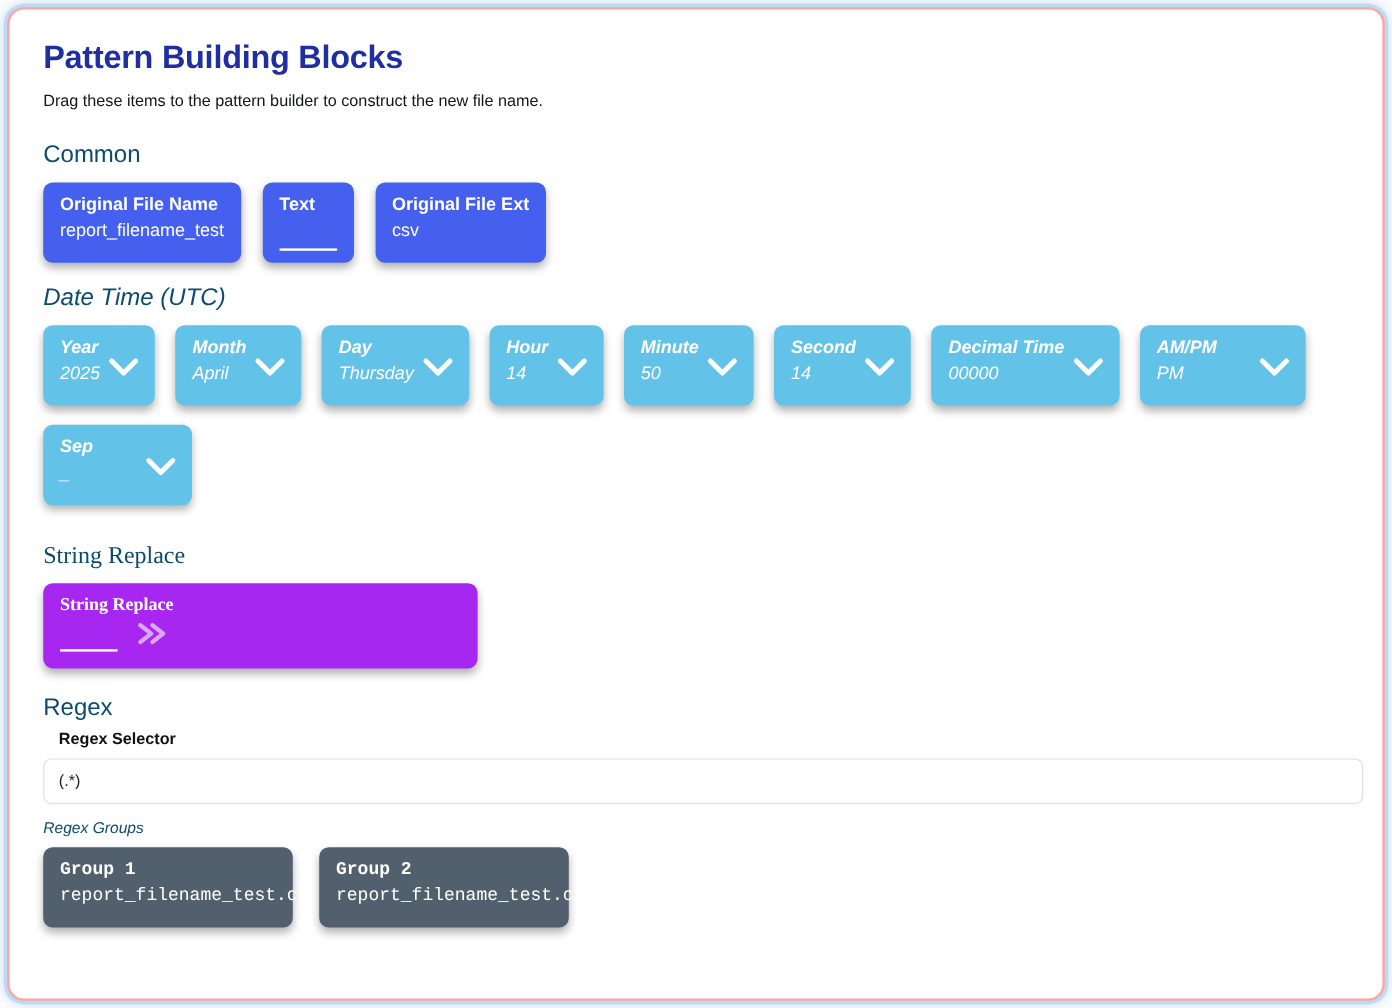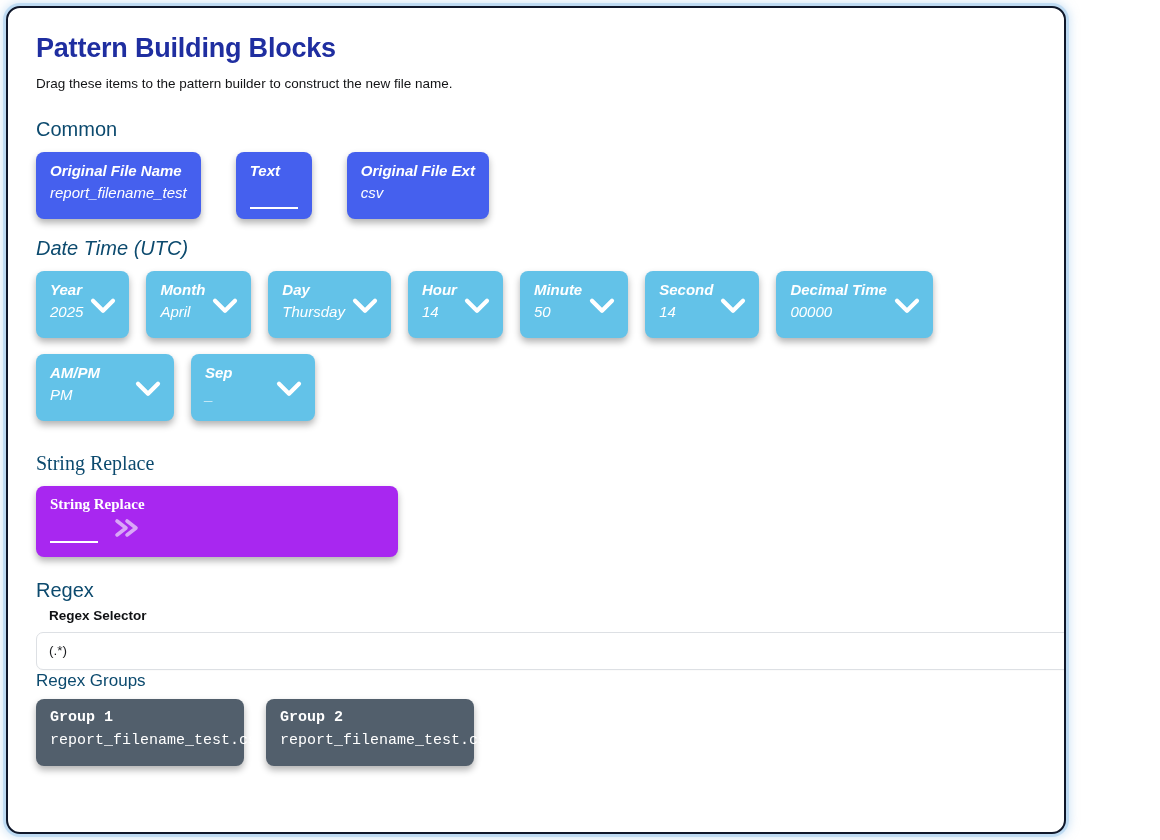--- a/index.html
+++ b/index.html
@@ -13,25 +13,25 @@
     background: #ffffff;
     font-family: "Liberation Sans", sans-serif;
     overflow: hidden;
   }
 
   
   .panel-outer {
     position: absolute;
     left: 6px;
     top: 6px;
-    width: 1060px;
+    width: 1148px;
     height: 828px;
     border-radius: 14px;
     background: #ffffff;
-    border: 2px solid #0f172a;
+    border: 2px solid #fca5a5;
     box-shadow:
       0 0 0 3px rgba(150, 197, 236, 0.45),
       0 0 10px 4px rgba(163, 203, 237, 0.50);
     overflow: hidden;
   }
   .panel-inner {
     position: absolute;
     left: 0; top: 0;
     width: 100%;
     height: 100%;
@@ -184,21 +184,21 @@
   <div class="panel-inner">
 
     <div>
       <div class="page-title">Pattern Building Blocks</div>
       <div class="page-subtitle">Drag these items to the pattern builder to construct the new file name.</div>
     </div>
 
     <div class="section" style="margin-top:26px;">
       <div class="section-heading">Common</div>
 
-      <div class="card-row" style="margin-top:12px; gap:35px;font-style:italic;">
+      <div class="card-row" style="margin-top:12px; gap:18px;">
 
         <div class="card card-common">
           <div class="card-title">Original File Name</div>
           <div class="card-value">report_filename_test</div>
         </div>
 
         <div class="card card-common" style="min-width:74px;">
           <div class="card-title">Text</div>
           <div style="flex:1;"></div>
           <div class="blank-input"></div>
@@ -330,21 +330,21 @@
     </div>
 
     <div class="section" style="margin-top:22px;">
       <div class="section-heading">Regex</div>
       <div class="sub-label" style="margin-top:8px;">Regex Selector</div>
 
       <div style="margin-top:8px; width:1100px;">
         <input class="text-input" type="text" value="(.*)" style="">
       </div>
 
-      <div class="section-heading" style="margin-top:2px; font-size:17px;">Regex Groups</div>
+      <div class="section-heading" style="margin-top:13px; font-size:13px;font-style:italic;">Regex Groups</div>
 
       <div class="card-row" style="margin-top:9px; gap:22px;font-family:Liberation Mono, monospace;">
         <div class="card card-group" style="width:208px;">
           <div class="card-title">Group 1</div>
           <div class="card-value">report_filename_test.csv</div>
         </div>
         <div class="card card-group" style="width:208px;">
           <div class="card-title">Group 2</div>
           <div class="card-value">report_filename_test.csv</div>
         </div>

